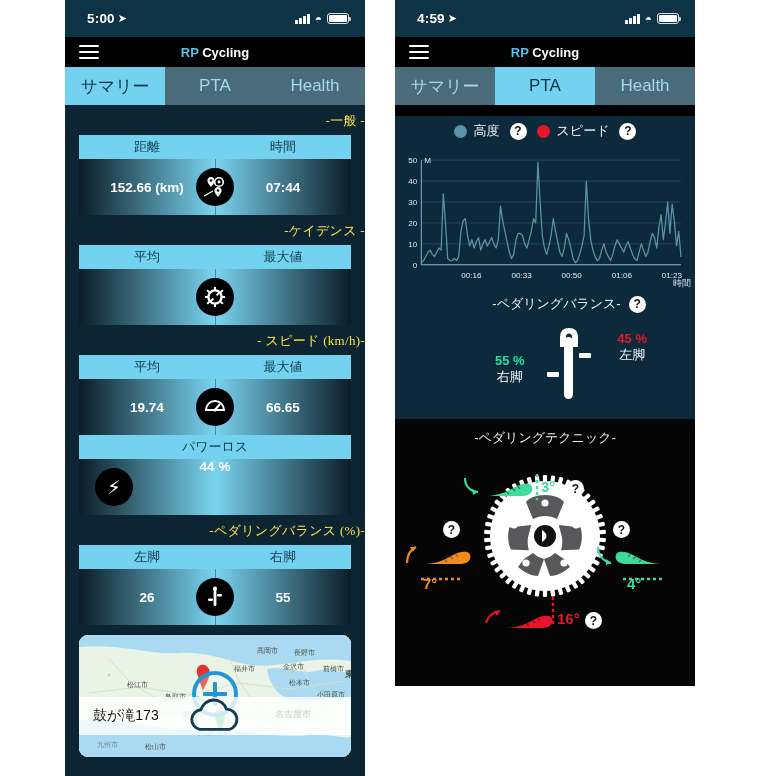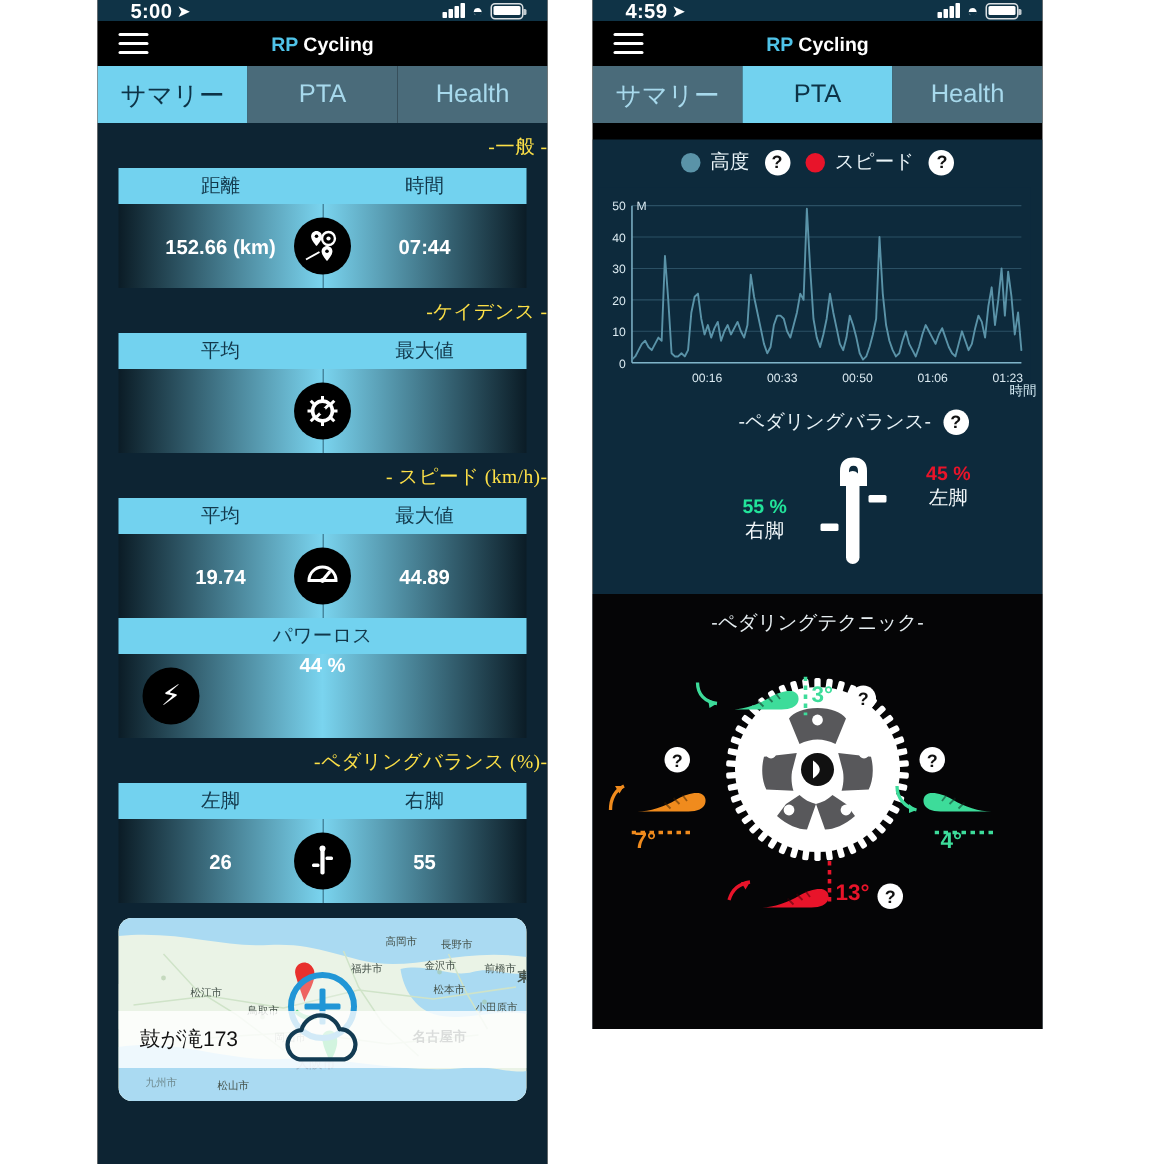--- a/index.html
+++ b/index.html
@@ -15,21 +15,21 @@
   .phone {
     position: absolute;
     background: #000;
     overflow: hidden;
   }
   #phone-left  { left: 65px;  top: 0px;   width: 300px; height: 776px; }
   #phone-right { left: 395px; top: 0px;   width: 300px; height: 686px; }
 
   
   .statusbar {
-    height: 14px; background: #0f3346;
+    height: 37px; background: #0f3346;
     display: flex; align-items: center; justify-content: space-between;
     padding: 0 16px 0 22px; color: #fff;
   }
   .sb-time { font-size: 13.5px; font-weight: bold; letter-spacing: .2px; display:flex; align-items:center; gap:3px;}
   .sb-loc { font-size: 11px; transform: rotate(0deg); }
   .sb-right { display: flex; align-items: center; gap: 5px; }
   .sig { display: flex; align-items: flex-end; gap: 1.5px; height: 10px; }
   .sig i { width: 2.5px; background: #fff; display: block; border-radius: .5px; }
   .sig i:nth-child(1){height:4px} .sig i:nth-child(2){height:6px}
   .sig i:nth-child(3){height:8px} .sig i:nth-child(4){height:10px}
@@ -246,21 +246,21 @@
 
       <div class="sec-title">- スピード (km/h)-</div>
       <div class="block">
         <div class="hdr-row">
           <div class="cell">平均</div>
           <div class="cell">最大値</div>
         </div>
         <div class="val-row">
           <div class="divider"></div>
           <div class="cell">19.74</div>
-          <div class="cell">44.89</div>
+          <div class="cell">66.65</div>
           <div class="circ-ico">
             <svg width="24" height="24" viewBox="0 0 24 24">
               <path d="M3 15a9 9 0 0 1 18 0z" fill="none" stroke="#fff" stroke-width="2"></path>
               <path d="M12 15 L16.5 9.5" stroke="#fff" stroke-width="2.2" stroke-linecap="round"></path>
               <circle cx="12" cy="15" r="1.6" fill="#fff"></circle>
             </svg>
           </div>
         </div>
       </div>
 
@@ -602,21 +602,21 @@
             <svg width="22" height="22" viewBox="0 0 22 22">
               <path d="M3 16 C5 9 10 5 17 4" stroke="#e8142a" stroke-width="2.2" fill="none"></path>
               <path d="M17 4 l-6 0 l3 5 z" fill="#e8142a"></path>
             </svg>
           </span>
           <span class="shoe" style="left:156px; top:150px;">
             <svg width="4" height="30">
                 <line x1="2" y1="0" x2="2" y2="30" stroke="#e8142a" stroke-width="2.4" stroke-dasharray="3 3"></line>
               </svg>
           </span>
-          <span class="tech-lbl" style="left:162px; top:163px; color:#e8142a;">13°</span>
+          <span class="tech-lbl" style="left:162px; top:163px; color:#e8142a;">16°</span>
           <span class="qmark" style="position:absolute; left:190px; top:165px;">?</span>
 
         </div>
 
       </div>
 
     </div>
   </div>
 
 </div>

